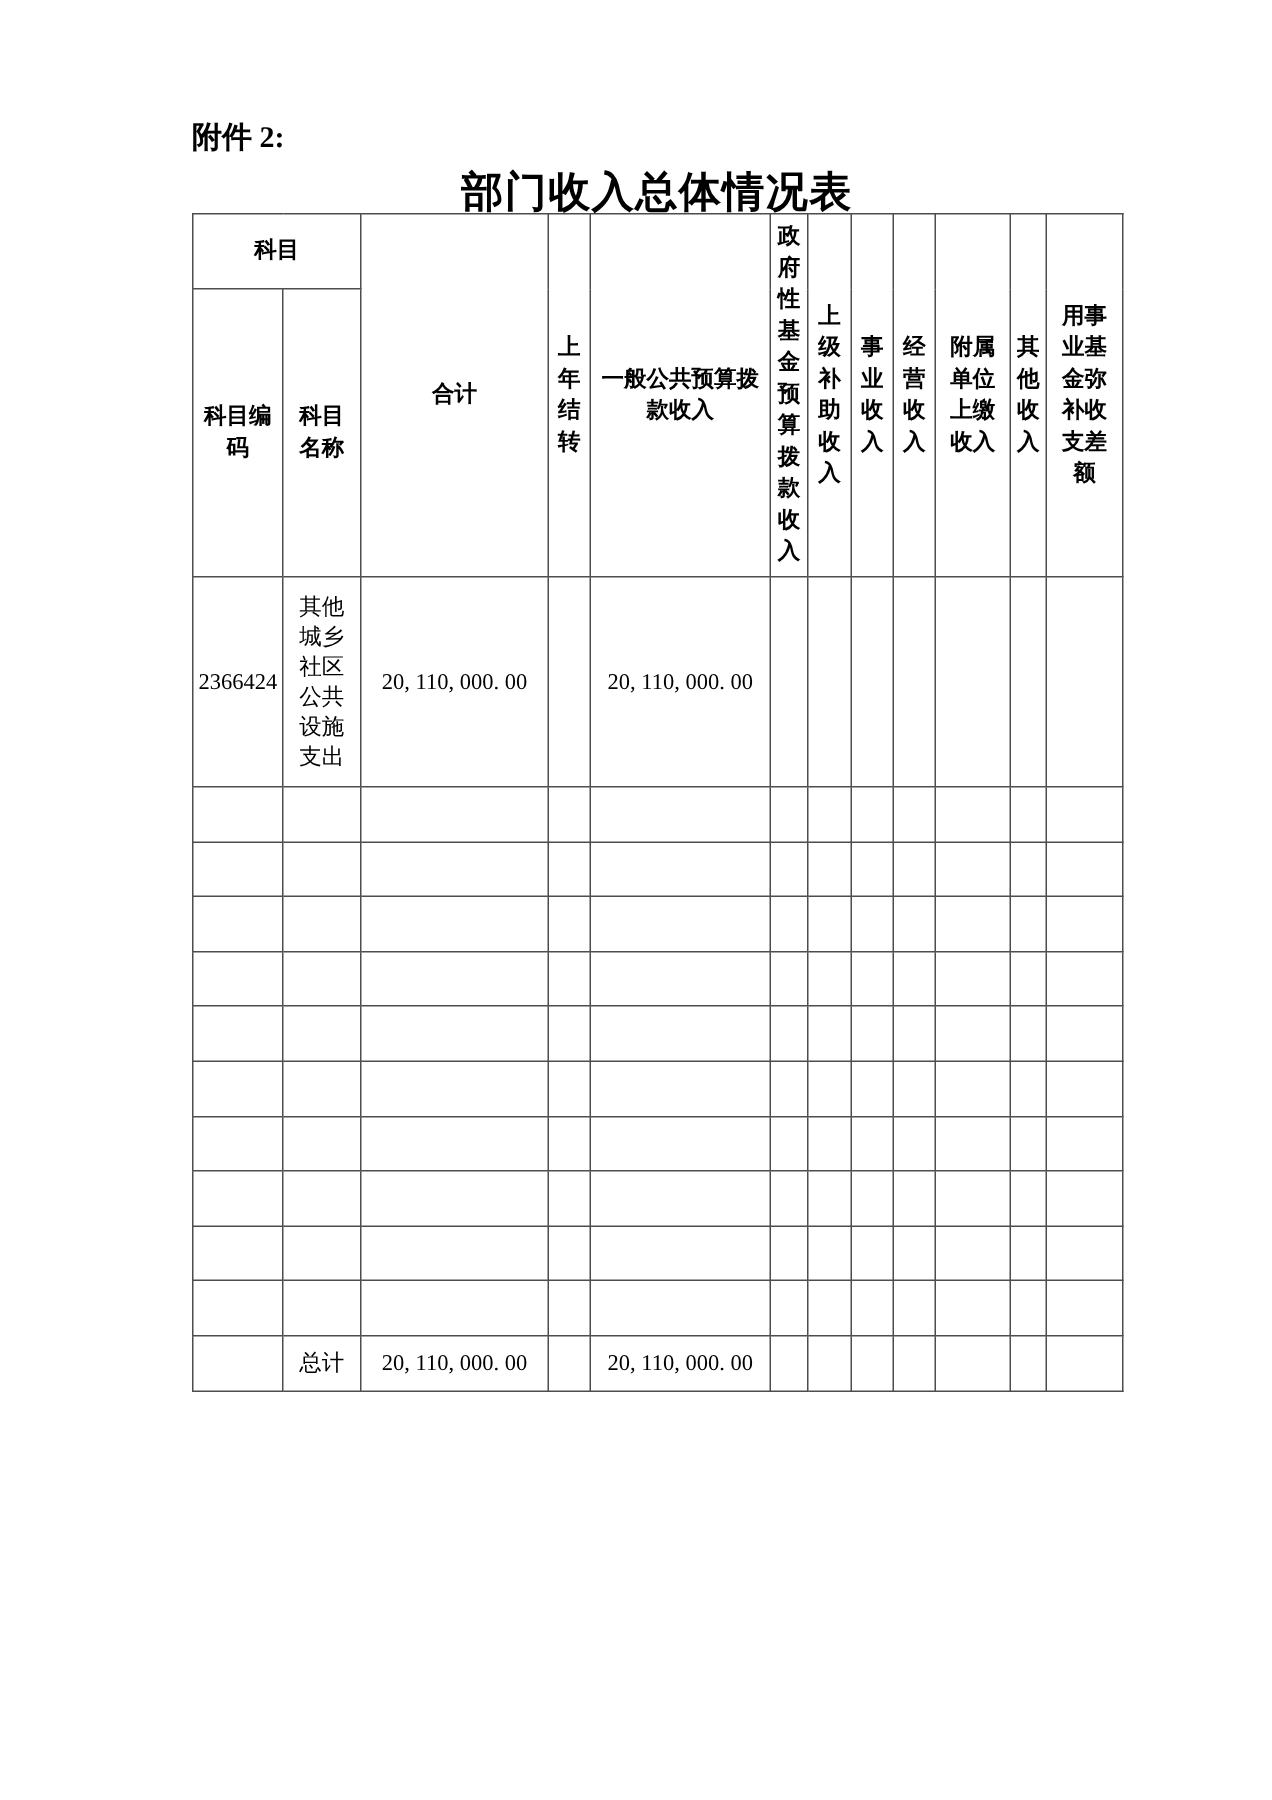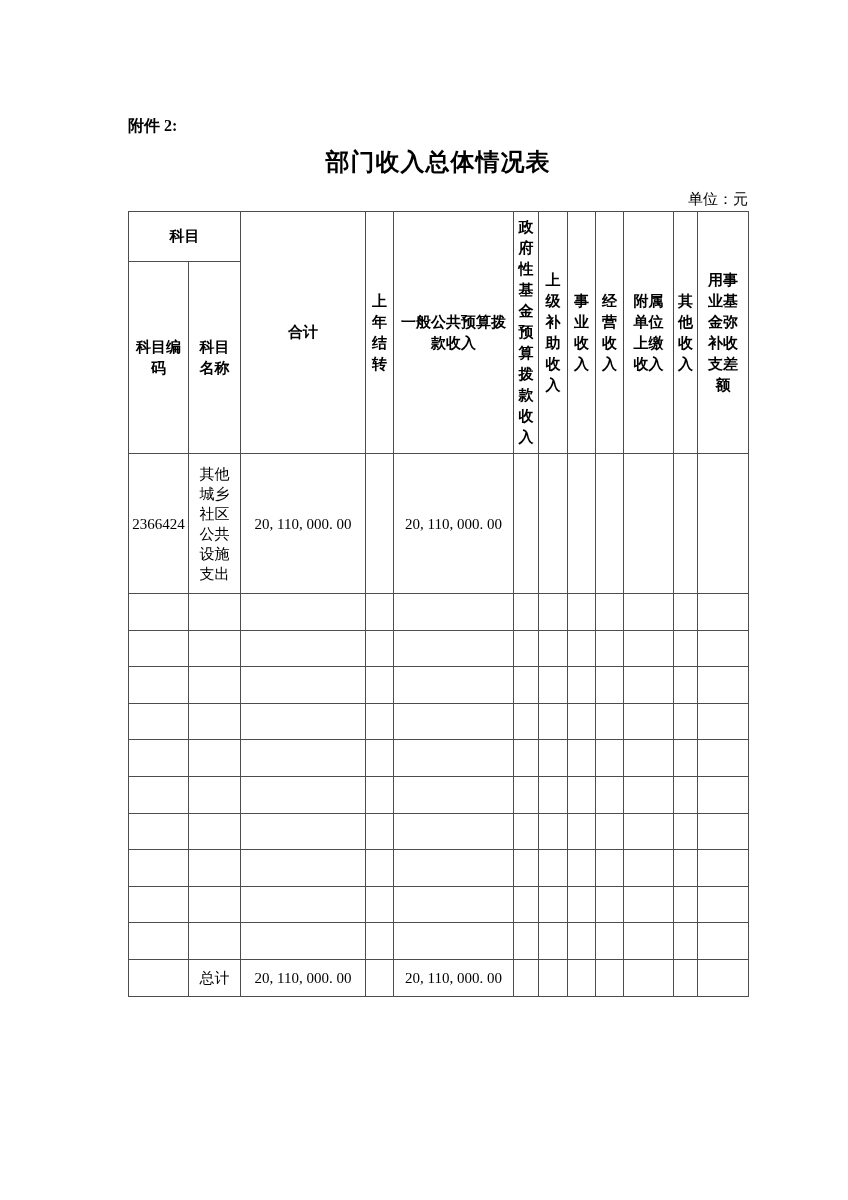--- a/index.html
+++ b/index.html
@@ -13,28 +13,28 @@
     color: #000000;
     overflow: hidden;
   }
   .content {
     position: absolute;
     left: 128px;
     top: 0;
     width: 620px;
   }
   .attachment {
-    padding-top: 116px;
-    font-size: 16px;
+    padding-top: 82px;
+    font-size: 20px;
     font-weight: bold;
     line-height: 20px;
   }
   .title {
     margin: 13px 0 0 0;
-    font-size: 24px;
+    font-size: 28px;
     font-weight: bold;
     text-align: center;
     letter-spacing: 1px;
     line-height: 27px;
   }
   .unit {
     margin-top: 15px;
     margin-bottom: 3px;
     font-size: 15px;
     text-align: right;
@@ -81,21 +81,20 @@
 </head>
 <body>
 
 <div class="page">
   <div class="content">
 
     <div class="attachment">附件 2:</div>
 
     <div class="title">部门收入总体情况表</div>
 
-    <div class="unit">单位：元</div>
 
     <table class="income">
       <colgroup>
         <col style="width:60px">
         <col style="width:52px">
         <col style="width:125px">
         <col style="width:28px">
         <col style="width:120px">
         <col style="width:25px">
         <col style="width:29px">

